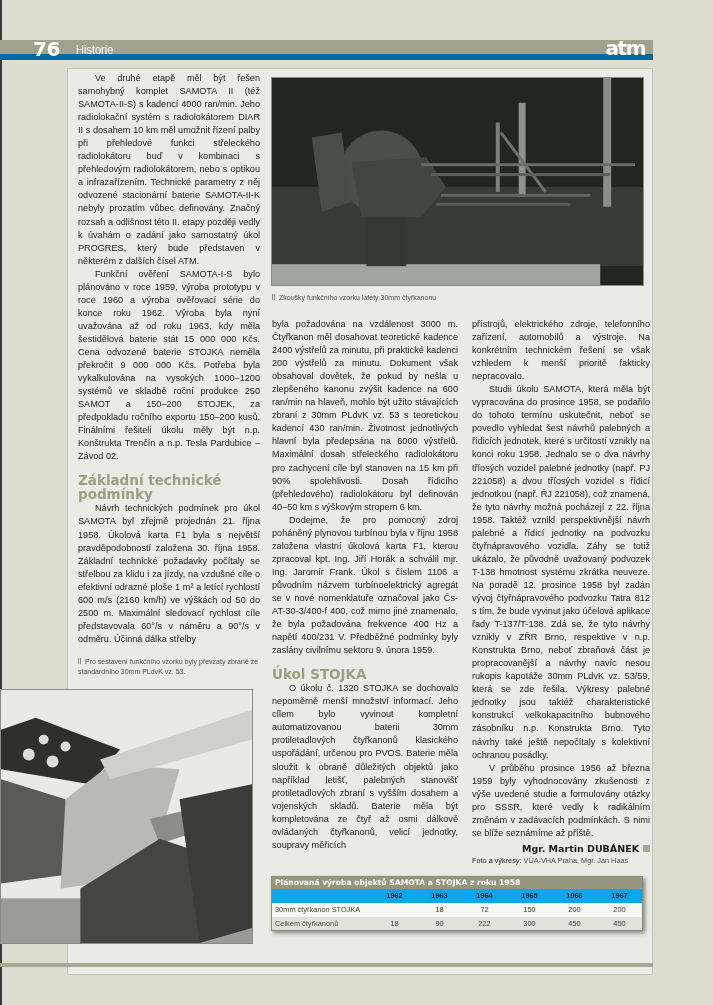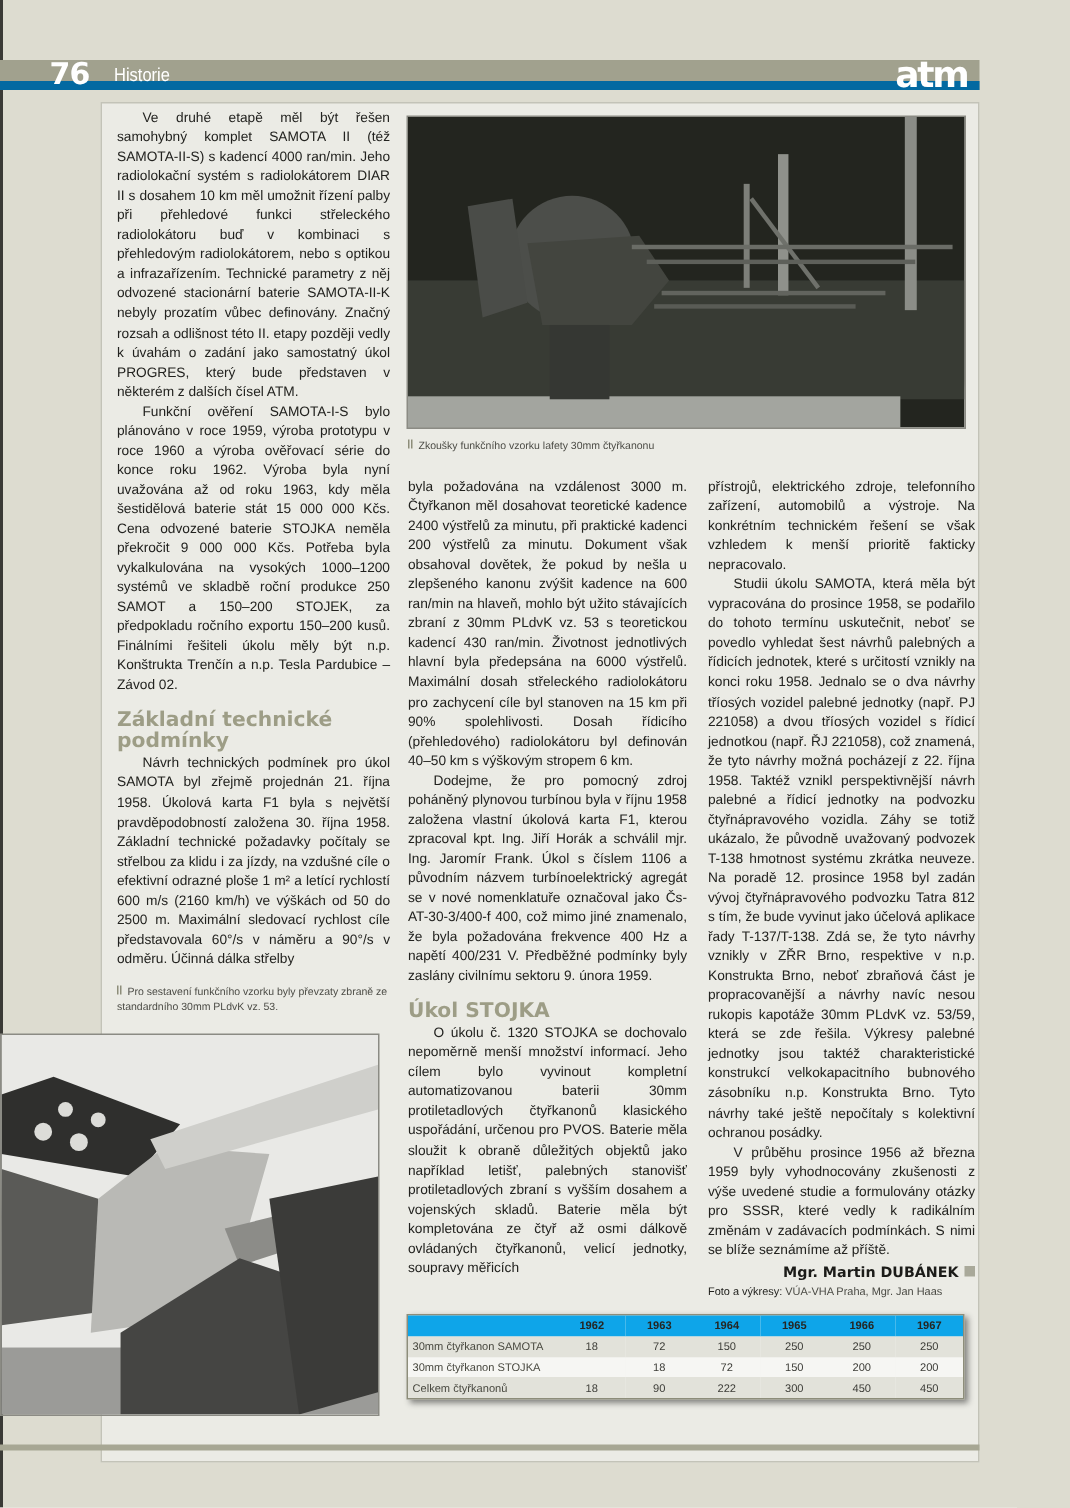--- a/index.html
+++ b/index.html
@@ -26,21 +26,21 @@
     font-size: 20px; color: #ffffff; letter-spacing: -0.5px;
   }
   .section-name {
     position: absolute; left: 76px; top: 3px;
     font-family: "Liberation Sans", sans-serif; font-size: 12.5px; color: #ffffff;
     transform: scaleX(0.88); transform-origin: left;
   }
   .magazine-logo {
     position: absolute; right: 8px; top: -4px;
     font-family: "DejaVu Sans", sans-serif; font-weight: bold;
-    font-size: 24px; color: #ffffff; letter-spacing: -1.5px; margin-left: 41px;
+    font-size: 20px; color: #ffffff; letter-spacing: -1.5px; margin-left: 41px;
   }
   
   .main-panel {
     position: absolute; left: 67px; top: 68px; width: 586px; height: 907px;
     background: #ebebe5;
     border: 1px solid #c3c3b8;
   }
   .col {
     position: absolute;
     font-family: "Liberation Sans", sans-serif;
@@ -195,42 +195,34 @@
   <div class="byline">
     <span>Mgr. Martin DUBÁNEK</span><span class="byline-mark"></span>
   </div>
   <div class="credits">
     <b>Foto a výkresy:</b>
     <span>VÚA-VHA Praha, Mgr. Jan Haas</span>
   </div>
 </div>
 
 <div class="data-table-wrap">
+  <div class="table-title">Plánovaná výroba objektů SAMOTA a STOJKA z roku 1958</div>
   <table>
     <thead>
       <tr>
         <th></th>
         <th>1962</th>
         <th>1963</th>
         <th>1964</th>
         <th>1965</th>
         <th>1966</th>
         <th>1967</th>
       </tr>
     </thead>
     <tbody>
-      <tr class="alt">
-        <td class="row-label">30mm čtyřkanon SAMOTA</td>
-        <td>18</td>
-        <td>72</td>
-        <td>150</td>
-        <td>250</td>
-        <td>250</td>
-        <td>250</td>
-      </tr>
       <tr class="plain">
         <td class="row-label">30mm čtyřkanon STOJKA</td>
         <td></td>
         <td>18</td>
         <td>72</td>
         <td>150</td>
         <td>200</td>
         <td>200</td>
       </tr>
       <tr class="alt">

